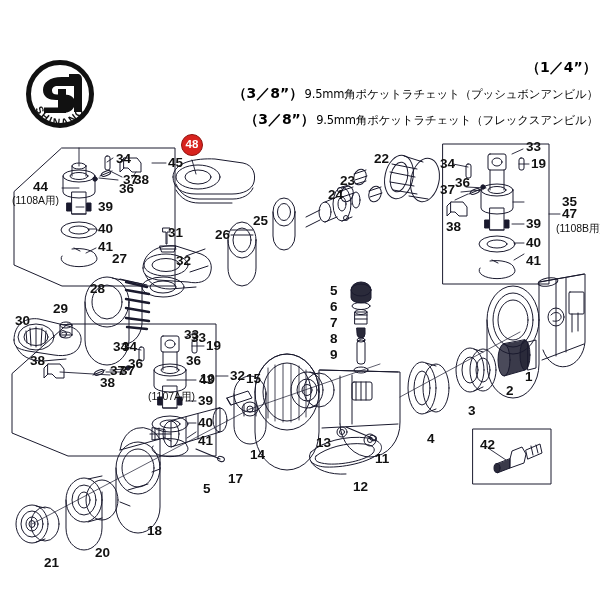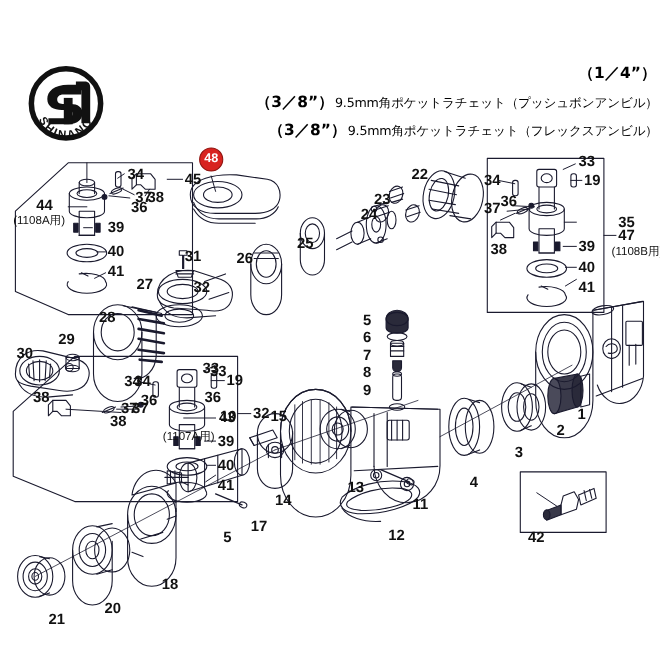--- a/index.html
+++ b/index.html
@@ -483,38 +483,38 @@
     <span class="callout" style="left:246px;top:240px;">15</span>
     <span class="callout" style="left:203px;top:350px;">5</span>
     <span class="callout" style="left:228px;top:340px;">17</span>
     <span class="callout" style="left:147px;top:392px;">18</span>
     <span class="callout" style="left:206px;top:207px;">19</span>
     <span class="callout" style="left:95px;top:414px;">20</span>
     <span class="callout" style="left:44px;top:424px;">21</span>
     <span class="callout" style="left:374px;top:20px;">22</span>
     <span class="callout" style="left:340px;top:42px;">23</span>
     <span class="callout" style="left:283px;top:56px;margin-left:45px;">24</span>
-    <span class="callout" style="left:270px;top:82px;">25</span>
+    <span class="callout" style="left:253px;top:82px;">25</span>
     <span class="callout" style="left:215px;top:96px;">26</span>
-    <span class="callout" style="left:124px;top:120px;">27</span>
+    <span class="callout" style="left:112px;top:120px;">27</span>
     <span class="callout" style="left:90px;top:150px;">28</span>
     <span class="callout" style="left:53px;top:170px;">29</span>
     <span class="callout" style="left:15px;top:182px;">30</span>
     <span class="callout" style="left:168px;top:94px;">31</span>
     <span class="callout" style="left:176px;top:122px;">32</span>
     <span class="callout" style="left:184px;top:196px;">33</span>
     <span class="callout" style="left:122px;top:208px;">34</span>
     <span class="callout" style="left:526px;top:63px;padding-left:36px;">35</span>
     <span class="callout" style="left:186px;top:222px;">36</span>
     <span class="callout" style="left:120px;top:232px;">37</span>
     <span class="callout" style="left:100px;top:244px;">38</span>
     <span class="callout" style="left:198px;top:262px;">39</span>
     <span class="callout" style="left:198px;top:284px;">40</span>
     <span class="callout" style="left:198px;top:302px;">41</span>
-    <span class="callout" style="left:480px;top:306px;margin-top:44px;">42</span>
+    <span class="callout" style="left:480px;top:306px;">42</span>
     <span class="callout" style="left:199px;top:241px;">43</span>
     <span class="callout" style="left:33px;top:48px;">44</span>
     <span class="callout" style="left:168px;top:24px;">45</span>
     <span class="callout" style="left:230px;top:237px;">32</span>
     <span class="callout" style="left:562px;top:75px;">47</span>
 
     <span class="callout" style="left:116px;top:20px;">34</span>
     <span class="callout" style="left:119px;top:50px;">36</span>
     <span class="callout" style="left:123px;top:41px;">37</span>
     <span class="callout" style="left:134px;top:41px;">38</span>

